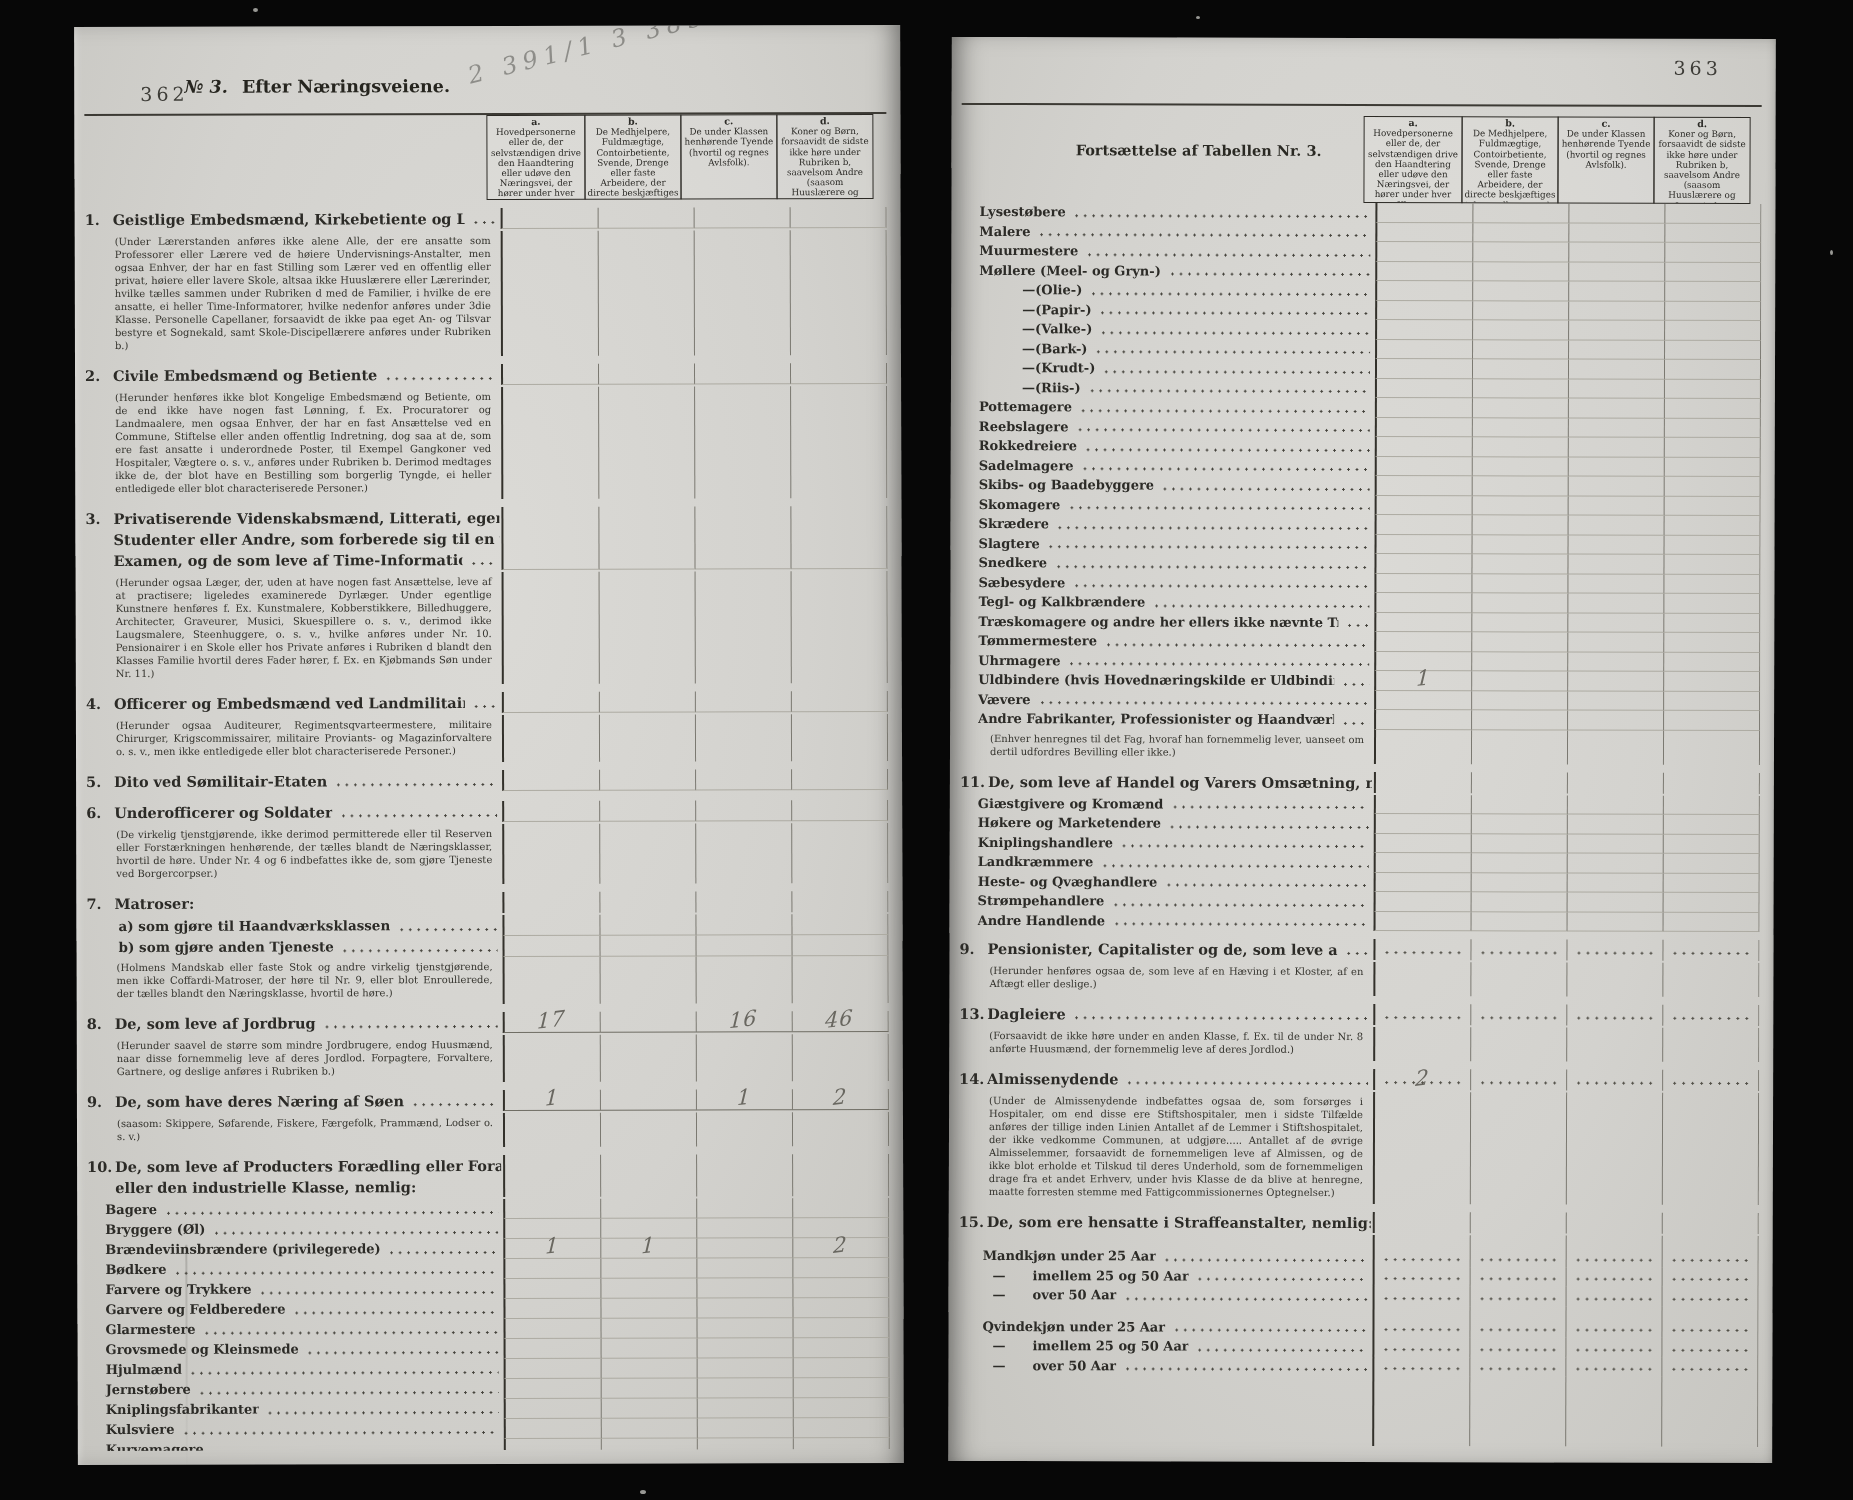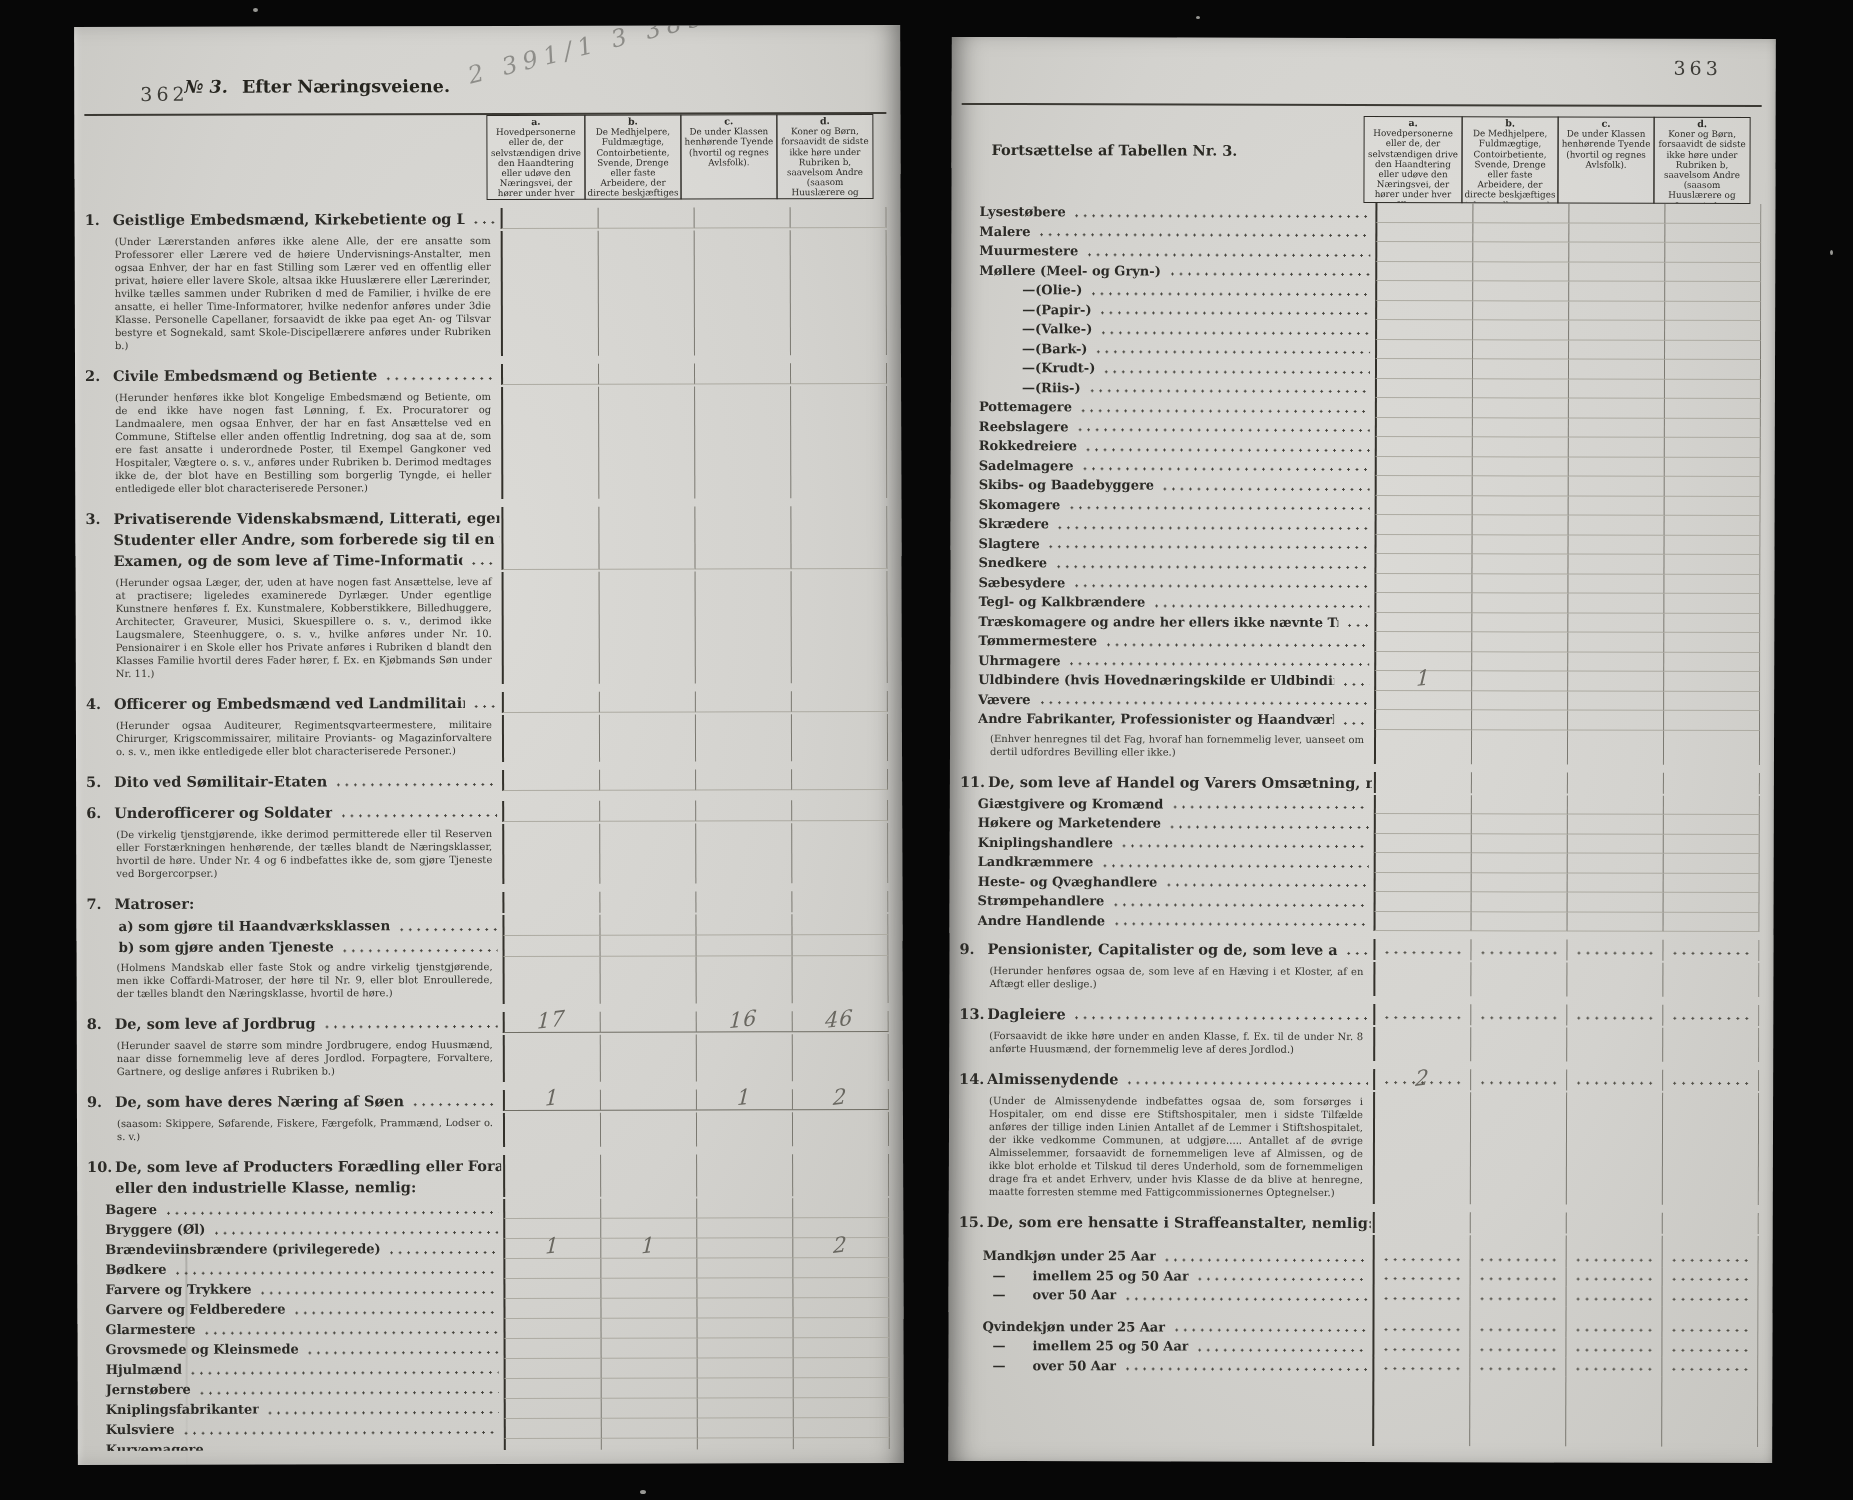--- a/index.html
+++ b/index.html
@@ -39,21 +39,21 @@
   .page-right .thead{height:97px;}
   .hcell{position:absolute;box-sizing:border-box;border:1.6px solid #2c2a25;
          background:rgba(255,255,255,.12);
          font-size:8.8px;line-height:10.2px;text-align:center;padding:1px 2px;overflow:hidden;}
   .page-left  .hcell{top:0;height:85px;}
   .page-right .hcell{top:10px;height:87px;}
   .hcell .hletter{display:block;font-weight:bold;font-size:9.5px;}
   .hc-a{left:402px;width:99px;} .hc-b{left:500px;width:97px;}
   .hc-c{left:596px;width:97px;} .hc-d{left:692px;width:97px;}
 
-  .subtitle{position:absolute;left:30px;top:36px;width:330px;text-align:left;
+  .subtitle{position:absolute;left:30px;top:36px;width:330px;text-align:right;
             font-weight:bold;font-size:14.5px;color:#2a2923;}
 
   .tbody{flex:1 1 auto;display:flex;flex-direction:column;overflow:hidden;}
 
   .trow{display:flex;flex-shrink:0;}
   .rtext{flex:1 1 auto;min-width:0;padding-right:2px;}
   .line{display:flex;align-items:baseline;}
   .cell{position:relative;box-sizing:border-box;border-right:1.1px solid #7b7971;}
   .cell-a{flex:0 0 98px;border-left:2.6px solid #33312b;}
   .cell-b,.cell-c{flex:0 0 96px;}

